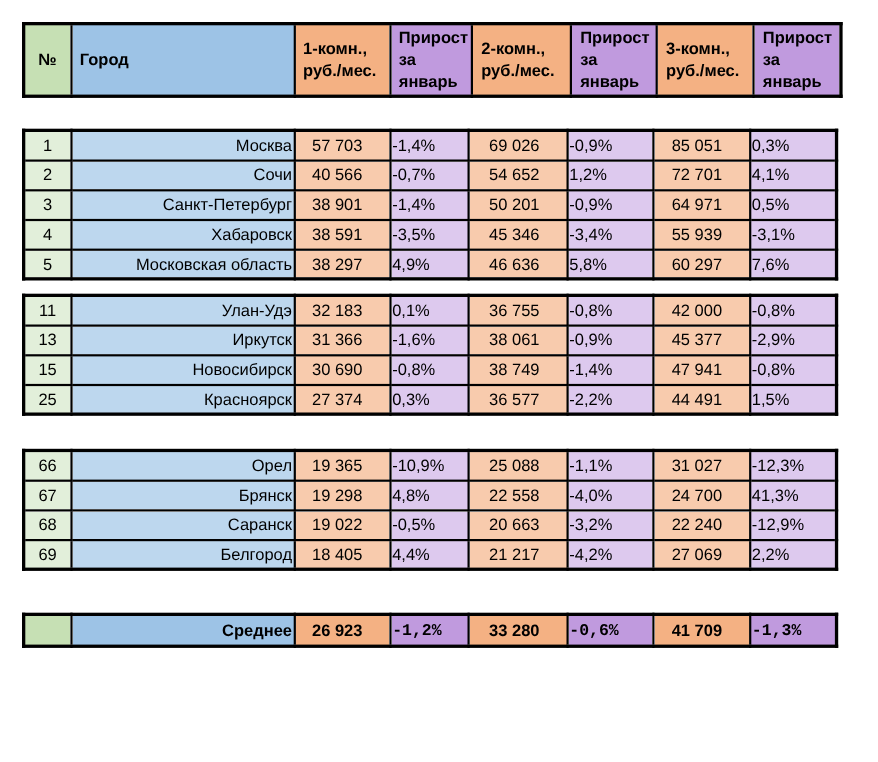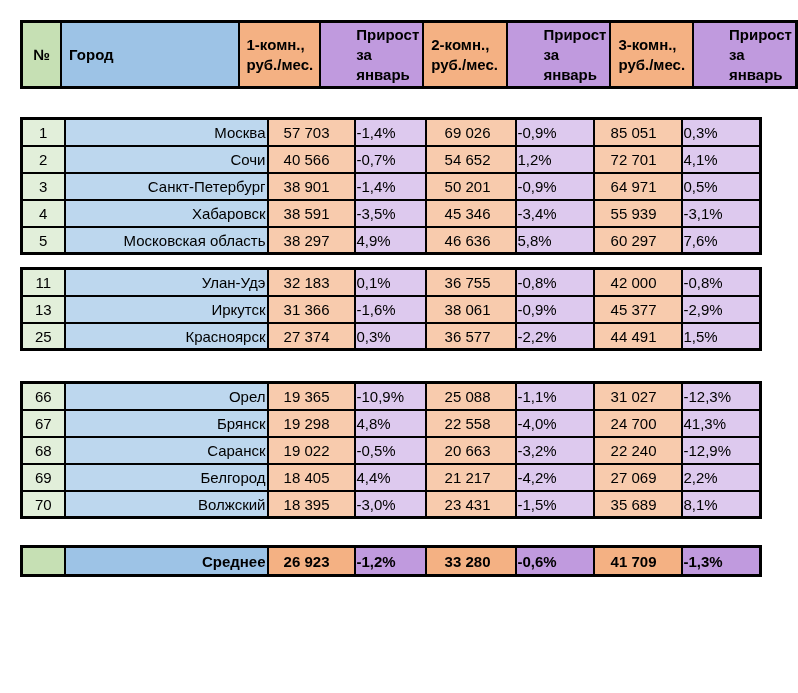--- a/index.html
+++ b/index.html
@@ -25,38 +25,38 @@
   .col-p2{width:90px} .col-g2{width:78px}
   .col-p3{width:88px} .col-g3{width:79px}
   
   thead th {
     font-weight:bold; font-size:15px; text-align:left; vertical-align:middle;
     padding:2px 3px 2px 7px; line-height:1.32; white-space:normal; height:64px;
   }
   .h-rank { background:var(--header-green); text-align:center; padding:2px; }
   .h-city { background:var(--header-blue); }
   .h-price { background:var(--header-orange); }
-  .h-growth { background:var(--header-purple);padding-left:35px; }
+  .h-growth { background:var(--header-purple); }
   
   td { height:27px; font-size:15px; white-space:nowrap; vertical-align:middle; }
   td.c-rank { background:var(--cell-green); text-align:center; }
   td.c-city { background:var(--cell-blue); text-align:right; padding-left:9px; }
   td.c-price { background:var(--cell-orange); text-align:right; padding-right:24px; }
   td.c-growth { background:var(--cell-purple); padding-right:9px; }
   
   .gap-a { margin-top:28px; }
   .gap-b { margin-top:12px; }
   .gap-c { margin-top:30px; }
-  .gap-d { margin-top:26px; }
+  .gap-d { margin-top:38px; }
   
   tr.summary-row td { font-weight:bold; height:29px; }
   tr.summary-row td.c-rank { background:var(--header-green); }
   tr.summary-row td.c-city { background:var(--header-blue); }
   tr.summary-row td.c-price { background:var(--header-orange); }
-  tr.summary-row td.c-growth { background:var(--header-purple); }
+  tr.summary-row td.c-growth { background:var(--header-purple);font-family:Liberation Mono, monospace; }
 </style>
 </head>
 <body>
 
 <div class="sheet">
 
   <table>
     <colgroup>
       <col class="col-rank">
         <col class="col-city">
@@ -172,20 +172,30 @@
           <td class="c-rank">13</td>
           <td class="c-city">Иркутск</td>
           <td class="c-price">31 366</td>
           <td class="c-growth">-1,6%</td>
           <td class="c-price">38 061</td>
           <td class="c-growth">-0,9%</td>
           <td class="c-price">45 377</td>
           <td class="c-growth">-2,9%</td>
         </tr>
         <tr>
+          <td class="c-rank">15</td>
+          <td class="c-city">Новосибирск</td>
+          <td class="c-price">30 690</td>
+          <td class="c-growth">-0,8%</td>
+          <td class="c-price">38 749</td>
+          <td class="c-growth">-1,4%</td>
+          <td class="c-price">47 941</td>
+          <td class="c-growth">-0,8%</td>
+        </tr>
+        <tr>
           <td class="c-rank">25</td>
           <td class="c-city">Красноярск</td>
           <td class="c-price">27 374</td>
           <td class="c-growth">0,3%</td>
           <td class="c-price">36 577</td>
           <td class="c-growth">-2,2%</td>
           <td class="c-price">44 491</td>
           <td class="c-growth">1,5%</td>
         </tr>
       </tbody>
@@ -235,30 +245,20 @@
         </tr>
         <tr>
           <td class="c-rank">69</td>
           <td class="c-city">Белгород</td>
           <td class="c-price">18 405</td>
           <td class="c-growth">4,4%</td>
           <td class="c-price">21 217</td>
           <td class="c-growth">-4,2%</td>
           <td class="c-price">27 069</td>
           <td class="c-growth">2,2%</td>
-        </tr>
-        <tr>
-          <td class="c-rank">70</td>
-          <td class="c-city">Волжский</td>
-          <td class="c-price">18 395</td>
-          <td class="c-growth">-3,0%</td>
-          <td class="c-price">23 431</td>
-          <td class="c-growth">-1,5%</td>
-          <td class="c-price">35 689</td>
-          <td class="c-growth">8,1%</td>
         </tr>
       </tbody>
   </table>
 
   <table class="gap-d">
     <colgroup>
       <col class="col-rank">
         <col class="col-city">
       <col class="col-p1">
         <col class="col-g1">

